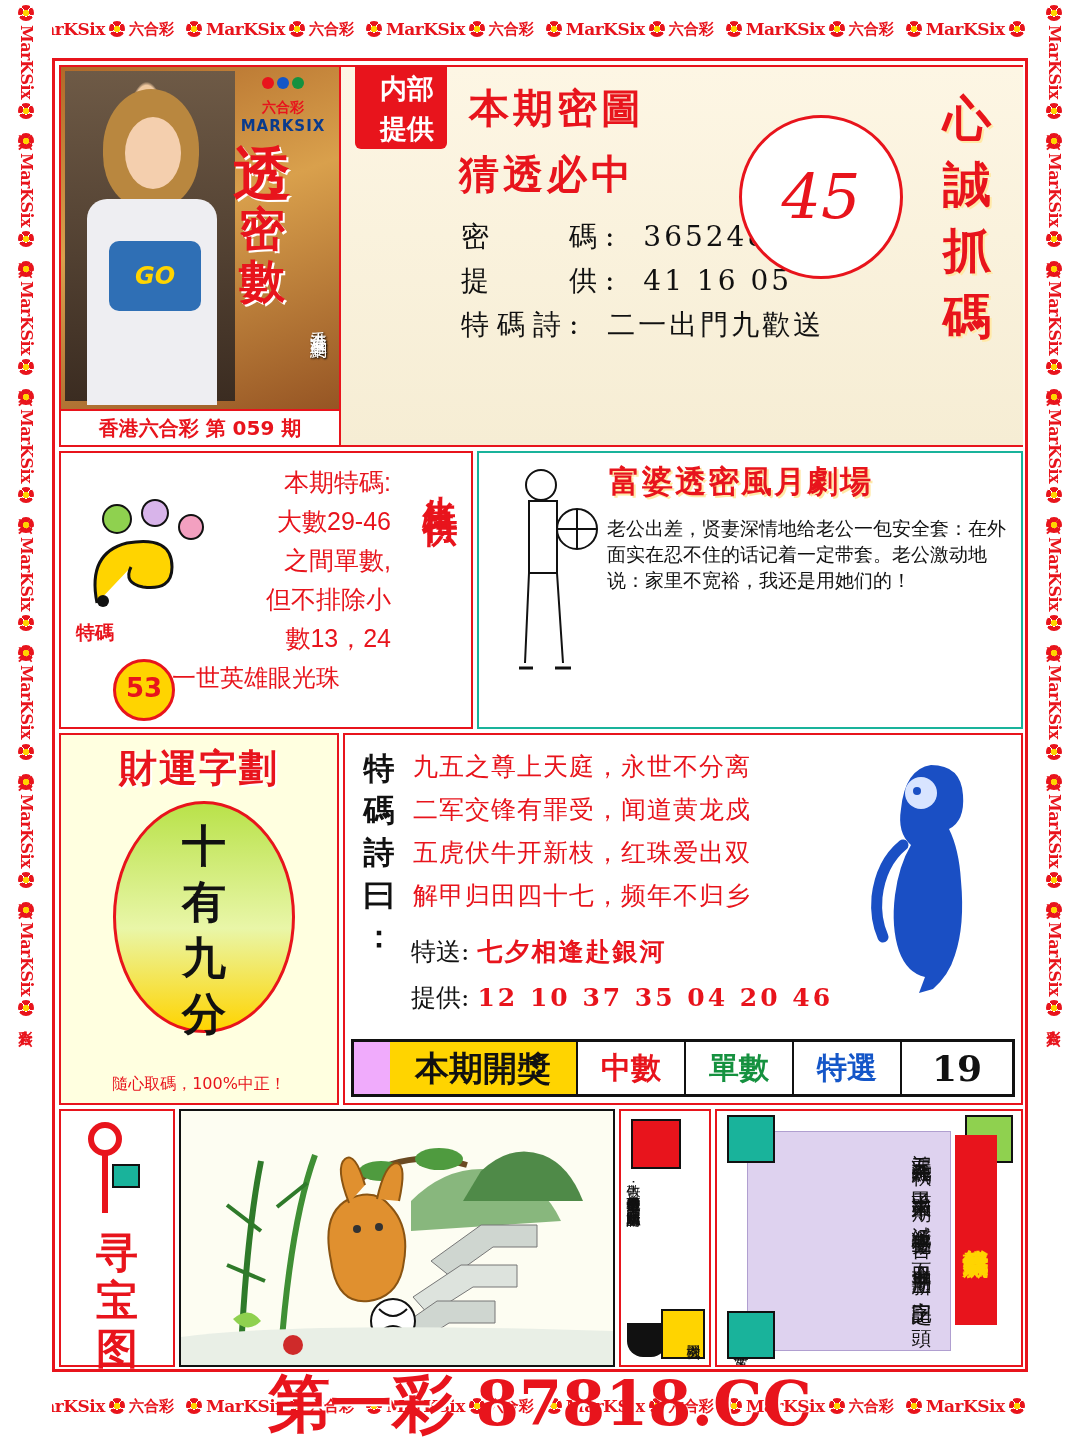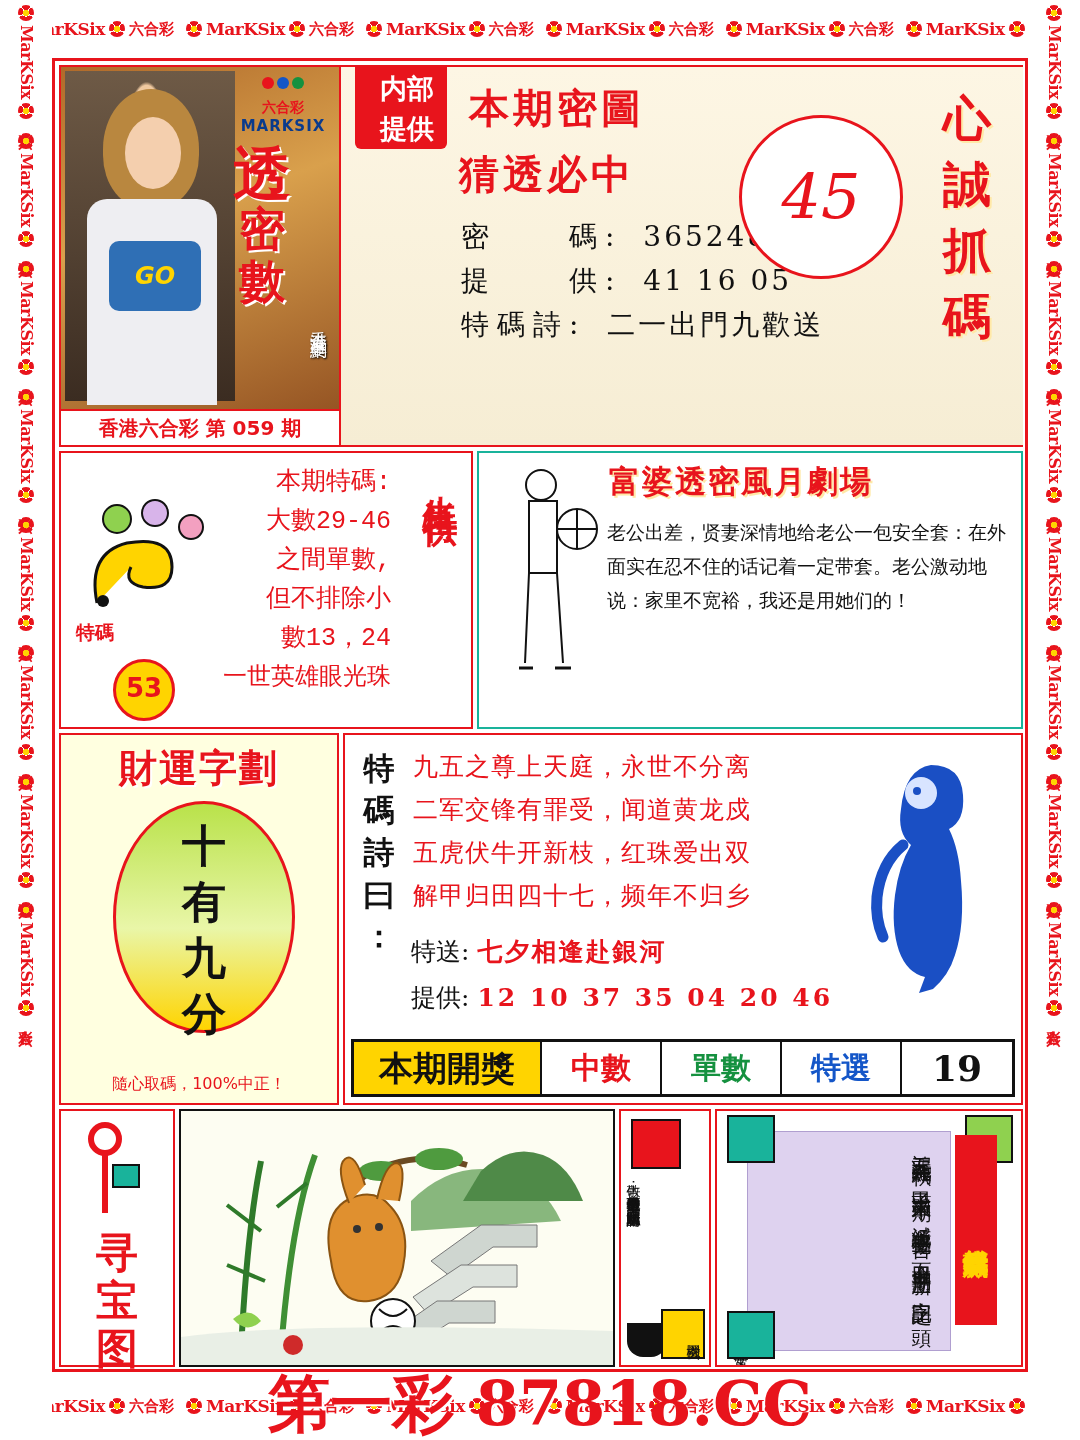--- a/index.html
+++ b/index.html
@@ -68,47 +68,47 @@
   .circle-num{position:absolute;right:120px;top:48px;width:158px;height:158px;border-radius:50%;border:3px solid #e8141c;background:#fff;}
   .circle-num span{display:block;text-align:center;line-height:158px;color:#e8141c;font-size:62px;font-style:italic;font-family:"DejaVu Serif","Liberation Serif",serif;}
   .right-col{position:absolute;right:8px;top:18px;width:96px;text-align:center;color:#e8141c;font-weight:bold;font-family:"DejaVu Serif","Liberation Serif",serif;font-size:48px;line-height:66px;text-shadow:2px 2px 0 #ffe9a8;}
 
   
   .sec2{position:absolute;left:4px;top:390px;width:964px;height:278px;display:flex;gap:4px;box-sizing:border-box;}
   .box-sx{width:414px;position:relative;border:2px solid #e8141c;box-sizing:border-box;background:#fff;}
   .snake{position:absolute;left:16px;top:30px;width:150px;height:140px;}
   .tema-badge{position:absolute;left:10px;top:168px;width:48px;color:#e8141c;font-size:19px;text-align:center;font-weight:bold;line-height:22px;}
   .tema-circle{position:absolute;left:52px;top:206px;width:56px;height:56px;border-radius:50%;border:3px solid #e8141c;background:#ffd400;color:#e8141c;font-size:26px;font-weight:bold;text-align:center;line-height:52px;}
-  .sx-text{position:absolute;left:120px;top:10px;width:210px;color:#e8141c;font-size:25px;line-height:39px;text-align:right;font-family:Liberation Mono, monospace;}
+  .sx-text{position:absolute;left:120px;top:10px;width:210px;color:#e8141c;font-size:25px;line-height:39px;text-align:right;font-family:Liberation Sans, sans-serif;}
   .sx-vert{position:absolute;right:8px;top:14px;color:#e8141c;font-size:35px;writing-mode:vertical-rl;font-weight:bold;font-family:"DejaVu Serif","Liberation Serif",serif;letter-spacing:6px;}
 
   .box-story{flex:1;position:relative;border:2px solid #19b39b;box-sizing:border-box;background:#fff;}
   .lady{position:absolute;left:10px;top:10px;width:110px;height:250px;}
   .story-title{position:absolute;left:130px;top:8px;color:#e8141c;font-size:31px;font-weight:bold;font-family:"DejaVu Serif","Liberation Serif",serif;letter-spacing:2px;text-shadow:2px 2px 0 #ffe9a8;}
-  .story-body{position:absolute;left:128px;top:62px;right:6px;color:#111;font-size:19px;line-height:34px;}
+  .story-body{position:absolute;left:128px;top:62px;right:6px;color:#111;font-size:19px;line-height:26px;}
 
   
   .sec3{position:absolute;left:4px;top:672px;width:964px;height:372px;display:flex;gap:4px;box-sizing:border-box;}
   .box-cy{width:280px;position:relative;border:2px solid #e8141c;box-sizing:border-box;background:#ffffe0;}
   .cy-title{position:absolute;left:0;top:8px;width:100%;text-align:center;color:#e8141c;font-size:38px;font-weight:bold;font-family:"DejaVu Serif","Liberation Serif",serif;letter-spacing:2px;text-shadow:2px 2px 0 #fff;}
   .cy-oval{position:absolute;left:52px;top:66px;width:176px;height:226px;border-radius:50%;border:3px solid #e8141c;background:linear-gradient(#b9e24a,#e9f6a8 55%,#ffd400);}
   .cy-oval span{display:block;text-align:center;color:#111;font-size:44px;font-weight:bold;line-height:56px;padding-top:14px;font-family:"DejaVu Serif","Liberation Serif",serif;}
   .cy-foot{position:absolute;left:6px;bottom:6px;right:6px;text-align:center;color:#e8141c;font-size:16px;line-height:26px;}
 
   .box-poem{flex:1;position:relative;border:2px solid #e8141c;box-sizing:border-box;background:#fff;}
   .poem-label{position:absolute;left:8px;top:12px;width:52px;color:#111;font-size:31px;line-height:42px;font-weight:bold;text-align:center;font-family:"DejaVu Serif","Liberation Serif",serif;}
   .poem-lines{position:absolute;left:68px;top:10px;color:#e8141c;font-size:25px;line-height:43px;font-family:Liberation Sans, sans-serif;letter-spacing:1px;}
   .poem-extra{position:absolute;left:66px;top:200px;font-size:25px;font-family:"DejaVu Serif","Liberation Serif",serif;}
   .poem-extra .k{color:#111;}
   .poem-extra .v{color:#e8141c;font-weight:bold;letter-spacing:2px;}
   .poem-nums{position:absolute;left:66px;top:246px;font-size:25px;font-family:"DejaVu Serif","Liberation Serif",serif;}
   .poem-nums .k{color:#111;}
   .poem-nums .v{color:#e8141c;font-weight:bold;letter-spacing:3px;}
   .monkey{position:absolute;right:6px;top:14px;width:170px;height:250px;}
-  .draw-row{position:absolute;left:6px;bottom:6px;right:6px;height:58px;display:flex;align-items:center;border:3px solid #111;box-sizing:border-box;background:#f0abfc;}
+  .draw-row{position:absolute;left:6px;bottom:6px;right:6px;height:58px;display:flex;align-items:center;border:3px solid #111;box-sizing:border-box;background:#f0abfc;padding-left:36px;}
   .dr-title{width:186px;height:100%;background:#ffd400;color:#111;font-size:34px;font-weight:bold;text-align:center;line-height:52px;font-family:"DejaVu Serif","Liberation Serif",serif;}
   .dr-c{flex:1;height:100%;text-align:center;line-height:52px;font-size:30px;font-weight:bold;font-family:"DejaVu Serif","Liberation Serif",serif;border-left:2px solid #111;}
   .c-red{color:#e8141c;background:#fff;}
   .c-green{color:#15913f;background:#fff;}
   .c-blue{color:#1456c8;background:#fff;}
   .c-num{color:#111;background:#fff;font-size:36px;width:110px;flex:none;}
 
   
   .sec4{position:absolute;left:4px;top:1048px;width:964px;height:258px;display:flex;gap:4px;box-sizing:border-box;}
   .box-key{width:116px;position:relative;border:2px solid #e8141c;box-sizing:border-box;background:#fff;}
@@ -385,21 +385,21 @@
         <circle cx="114" cy="44" r="12" fill="#f3a0c0" stroke="#111" stroke-width="2"></circle>
       </svg>
       <div class="tema-badge">特碼</div>
       <div class="tema-circle">53</div>
       <div class="sx-text" id="zodiacLines">
             <div>本期特碼:</div>
             <div>大數29-46</div>
             <div>之間單數,</div>
             <div>但不排除小</div>
             <div>數13，24</div>
-            <div style="font-size: 24px; margin-left: -60px;">一世英雄眼光珠</div>
+            <div style="font-size: 24px; text-align: center; margin-left: -60px;">一世英雄眼光珠</div>
             <div style="font-size: 24px; text-align: center; margin-left: -60px; margin-top: 32px;">机灵一触化五身</div>
           </div>
       <div class="sx-vert">生肖特供</div>
     </div>
 
     <div class="box-story">
       <svg class="lady" viewBox="0 0 110 250">
         <circle cx="52" cy="22" r="15" fill="none" stroke="#111" stroke-width="2"></circle>
         <path d="M40 38 L40 110 L68 110 L68 38 Z" fill="none" stroke="#111" stroke-width="2"></path>
         <path d="M40 110 L36 200 M68 110 L74 200" stroke="#111" stroke-width="2" fill="none"></path>

